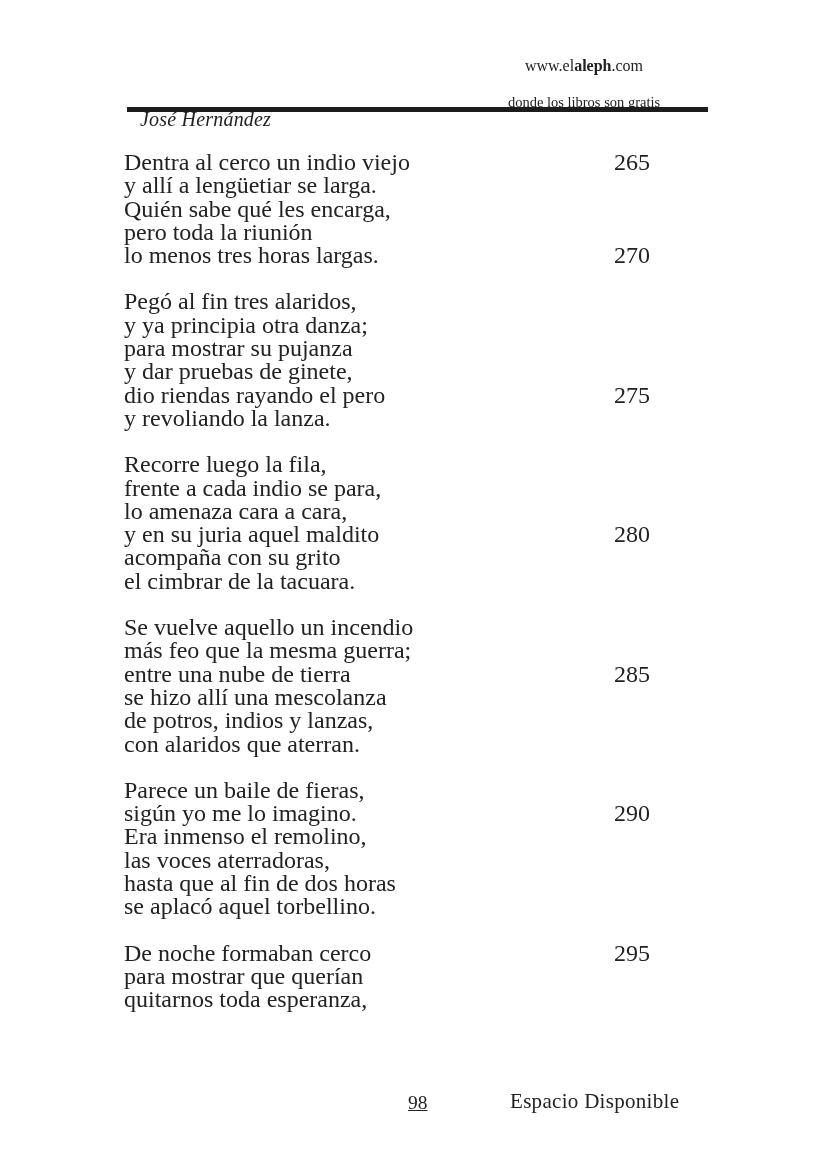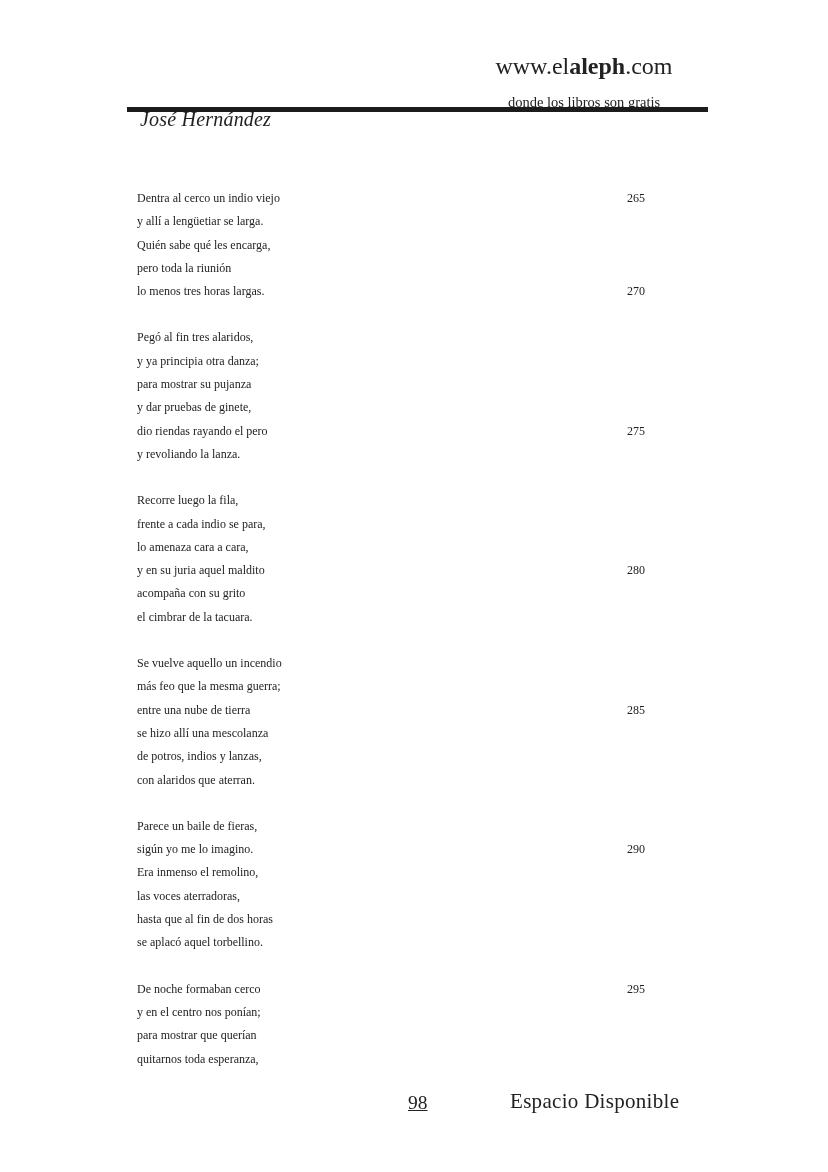--- a/index.html
+++ b/index.html
@@ -24,43 +24,42 @@
     letter-spacing: 0.2px;
     margin-top: 28px;
   }
   .siteblock {
     position: absolute;
     top: 55px;
     left: 458px;
     width: 252px;
     text-align: center;
   }
-  .sitename { font-size: 24px; line-height: 22px; }
+  .sitename { font-size: 16px; line-height: 22px; }
   .sitename .bold { font-weight: bold; }
   .tagline { font-size: 14.5px; line-height: 17px; margin-top: 17px; }
 
   .rule {
     position: absolute;
     left: 127px;
     right: 120px;
     top: 107px;
     height: 2px;
     border-top: 3px solid #1c1c1c;
     border-bottom: 2px solid #1c1c1c;
   }
 
   
   .poem {
     position: absolute;
-    left: 137px;
+    left: 124px;
     top: 151px;
     width: 688px;
-    font-size: 12px;
+    font-size: 24px;
     line-height: 23.3px;
-    margin-top: 36px;
   }
   .stanza { margin-bottom: 23px; }
   .pl { position: relative; white-space: nowrap; }
   .pn { position: absolute; left: 490px; top: 0; }
 
   
   .page-number {
     position: absolute;
     left: 408px;
     top: 1092px;
@@ -128,21 +127,20 @@
       <div class="pl"><span>Parece un baile de fieras,</span><span class="pn"></span></div>
       <div class="pl"><span>sigún yo me lo imagino.</span><span class="pn">290</span></div>
       <div class="pl"><span>Era inmenso el remolino,</span><span class="pn"></span></div>
       <div class="pl"><span>las voces aterradoras,</span><span class="pn"></span></div>
       <div class="pl"><span>hasta que al fin de dos horas</span><span class="pn"></span></div>
       <div class="pl"><span>se aplacó aquel torbellino.</span><span class="pn"></span></div>
     </div>
 
     <div class="stanza">
       <div class="pl"><span>De noche formaban cerco</span><span class="pn">295</span></div>
-      <div class="pl"><span>y en el centro nos ponían;</span><span class="pn"></span></div>
       <div class="pl"><span>para mostrar que querían</span><span class="pn"></span></div>
       <div class="pl"><span>quitarnos toda esperanza,</span><span class="pn"></span></div>
     </div>
 
   </div>
 
   <div class="page-number">98</div>
   <div class="watermark">Espacio Disponible</div>
 
 </div>

